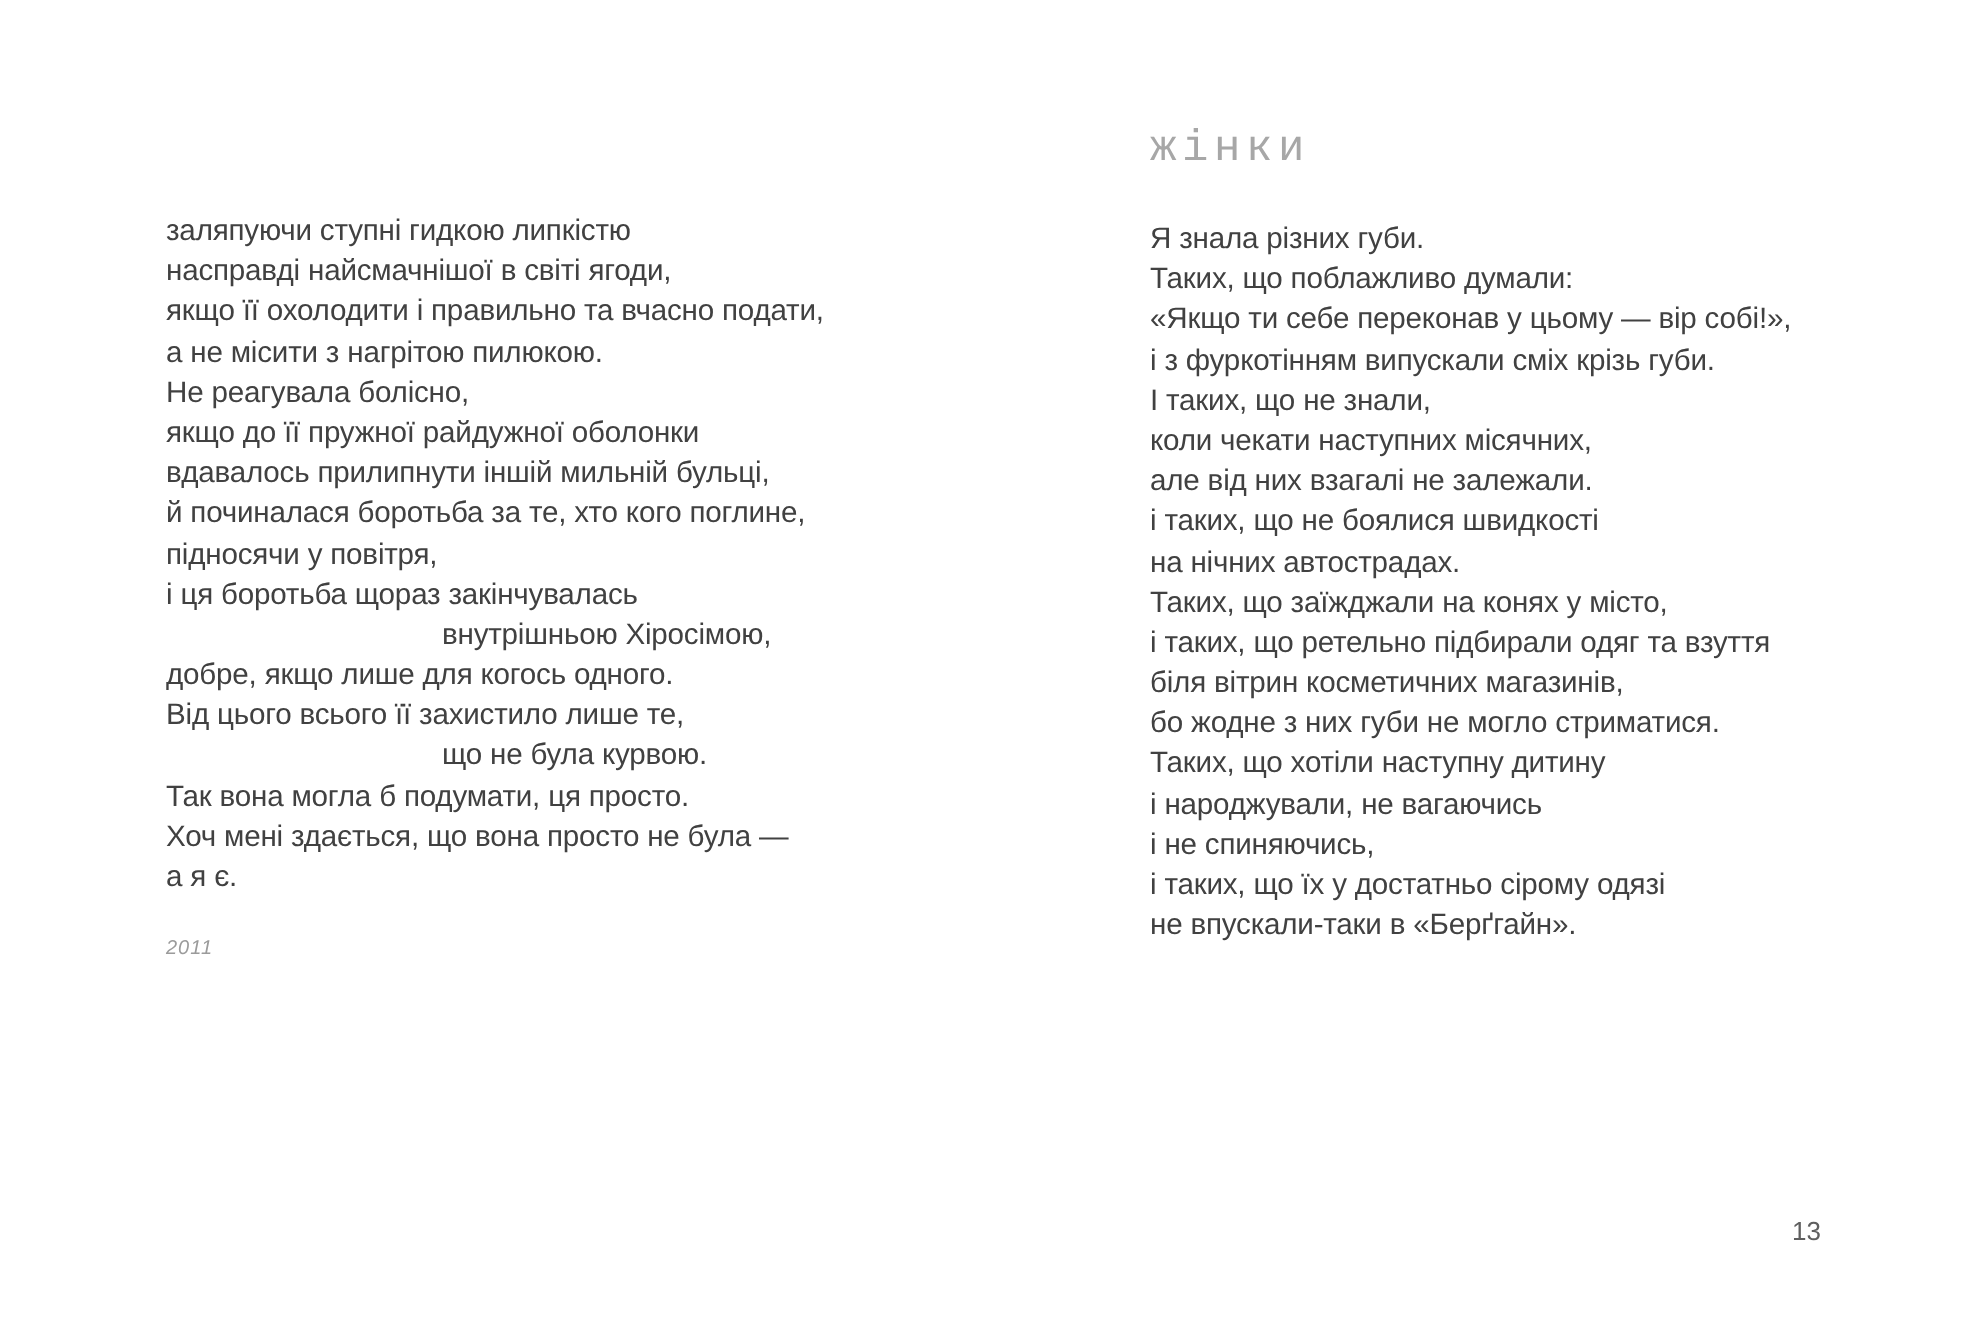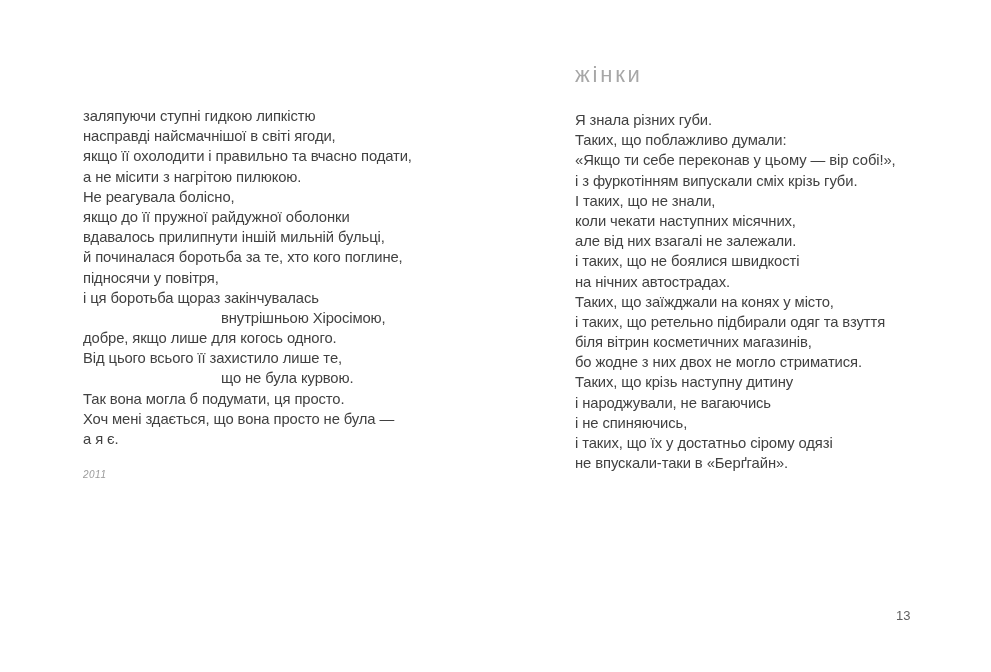--- a/index.html
+++ b/index.html
@@ -29,20 +29,21 @@
     top: 63px;
     width: 416px;
   }
   .poem-title {
     margin: 0 0 0 0;
     font-size: 22px;
     line-height: 24px;
     font-weight: 400;
     letter-spacing: 2.8px;
     color: var(--title-color, #a7a7a7);
+    font-family: Liberation Mono, monospace;
   }
   .poem-lines {
     font-size: 14.8px;
     line-height: 20.2px;
     letter-spacing: -0.1px;
     color: var(--body-color, #414141);
   }
   .col-right .poem-lines {
     margin-top: 23px;
   }
@@ -105,22 +106,22 @@
         <div class="line">«Якщо ти себе переконав у цьому — вір собі!»,</div>
         <div class="line">і з фуркотінням випускали сміх крізь губи.</div>
         <div class="line">І таких, що не знали,</div>
         <div class="line">коли чекати наступних місячних,</div>
         <div class="line">але від них взагалі не залежали.</div>
         <div class="line">і таких, що не боялися швидкості</div>
         <div class="line">на нічних автострадах.</div>
         <div class="line">Таких, що заїжджали на конях у місто,</div>
         <div class="line">і таких, що ретельно підбирали одяг та взуття</div>
         <div class="line">біля вітрин косметичних магазинів,</div>
-        <div class="line">бо жодне з них двох не могло стриматися.</div>
-        <div class="line">Таких, що крізь наступну дитину</div>
+        <div class="line">бо жодне з них губи не могло стриматися.</div>
+        <div class="line">Таких, що хотіли наступну дитину</div>
         <div class="line">і народжували, не вагаючись</div>
         <div class="line">і не спиняючись,</div>
         <div class="line">і таких, що їх у достатньо сірому одязі</div>
         <div class="line">не впускали-таки в «Берґгайн».</div>
       </div>
   </div>
 
   <div class="page-number">13</div>
 
 </div>

